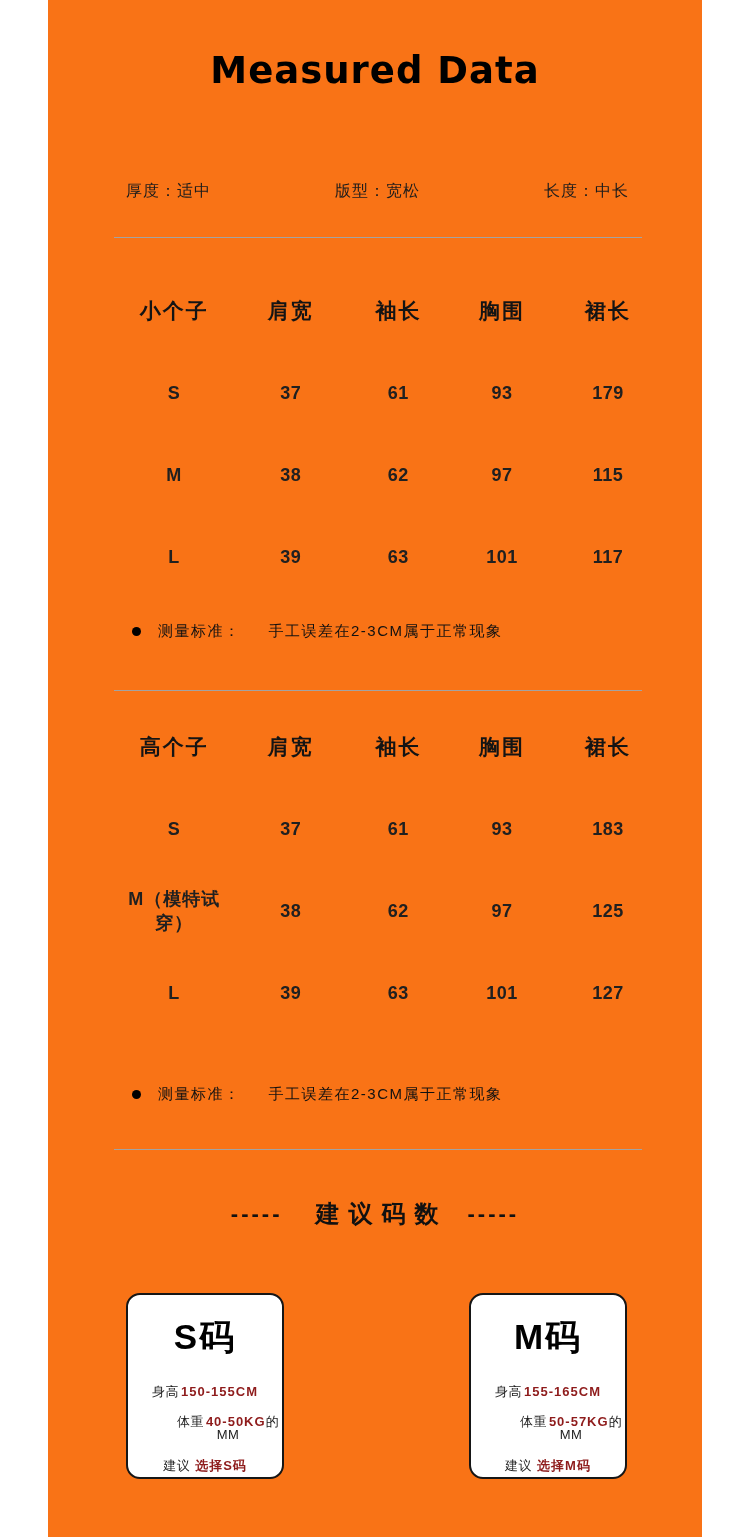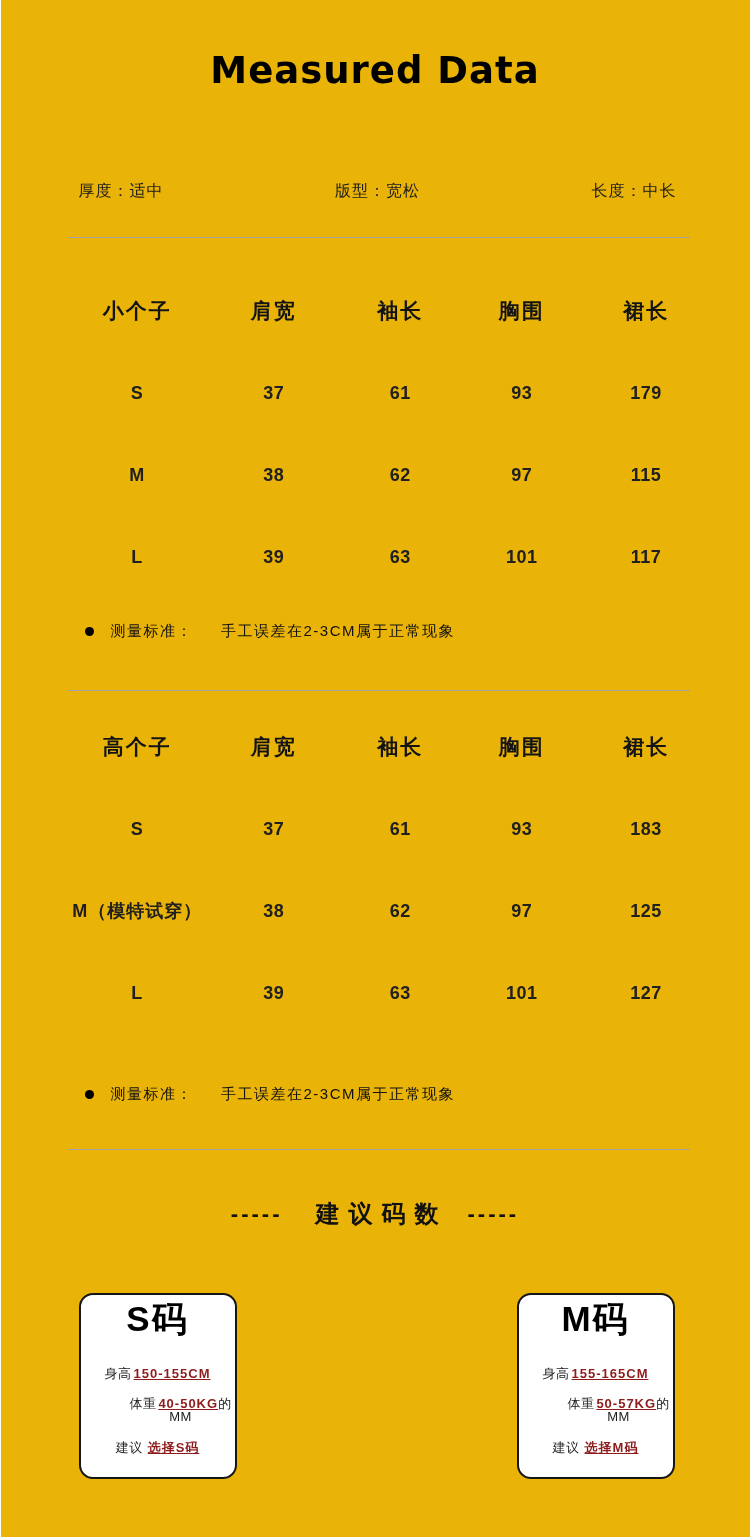--- a/index.html
+++ b/index.html
@@ -1,23 +1,23 @@
 <!DOCTYPE html>
 <html><head>
 <meta charset="utf-8">
 <style>
   * { box-sizing: border-box; margin: 0; padding: 0; }
   html, body { background: #ffffff; }
   body { font-family: "Liberation Sans", "DejaVu Sans", sans-serif; color: #1c1c1c; }
   .page {
     position: relative;
-    width: 749px;
+    width: 654px;
     height: 1537px;
     margin: 0 auto;
-    background: #eab308;
+    background: #f97316;
     overflow: hidden;
   }
   .title {
     padding-top: 52px;
     text-align: center;
     font-family: "DejaVu Sans", "Liberation Sans", sans-serif;
     font-size: 37px;
     font-weight: 700;
     letter-spacing: 1px;
     color: #000000;
@@ -99,37 +99,37 @@
   }
   .card {
     width: 158px;
     height: 186px;
     border: 2px solid #161616;
     border-radius: 14px;
     background: #ffffff;
     text-align: center;
   }
   .card-title {
-    margin-top: 6px;
+    margin-top: 24px;
     font-size: 35px;
     font-weight: 700;
     letter-spacing: 2px;
     line-height: 1;
     color: #000000;
   }
   .card-line {
     font-size: 13px;
     letter-spacing: 0.5px;
     color: #1c1c1c;
     line-height: 1;
   }
   .card-line-1 { margin-top: 31px; }
   .card-line-2 { margin-top: 17px; padding-left: 46px; }
   .card-line-3 { margin-top: 18px; }
-  .red { color: #8e1b1b; font-weight: 700; letter-spacing: 1px; text-decoration: underline; }
+  .red { color: #8e1b1b; font-weight: 700; letter-spacing: 1px; }
   .lbl { margin-right: 2px; }
   .advice-lbl { margin-right: 5px; }
 </style>
 </head>
 <body>
 
 <div class="page">
 
   <div class="title">Measured Data</div>
 

